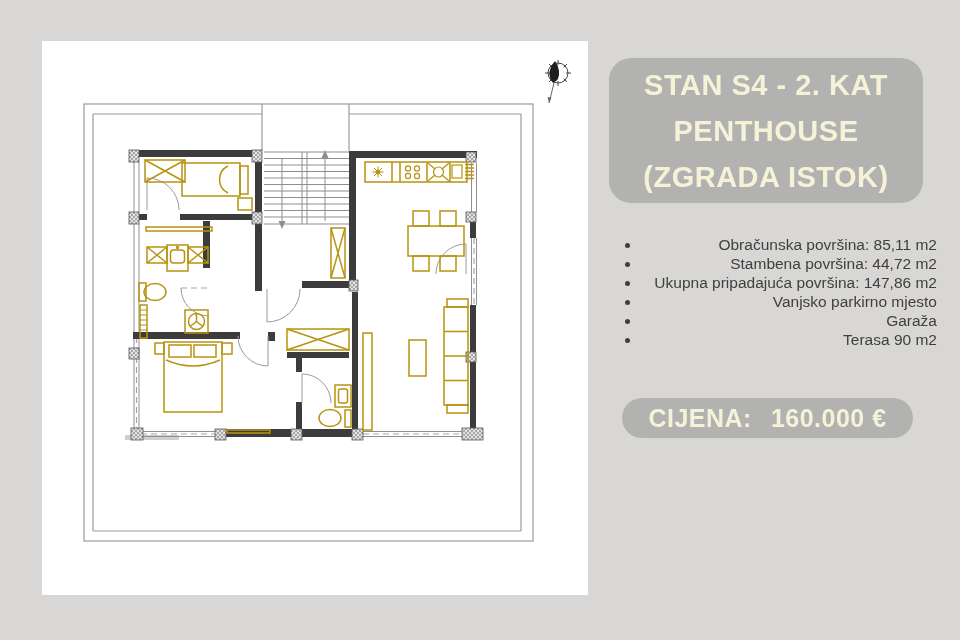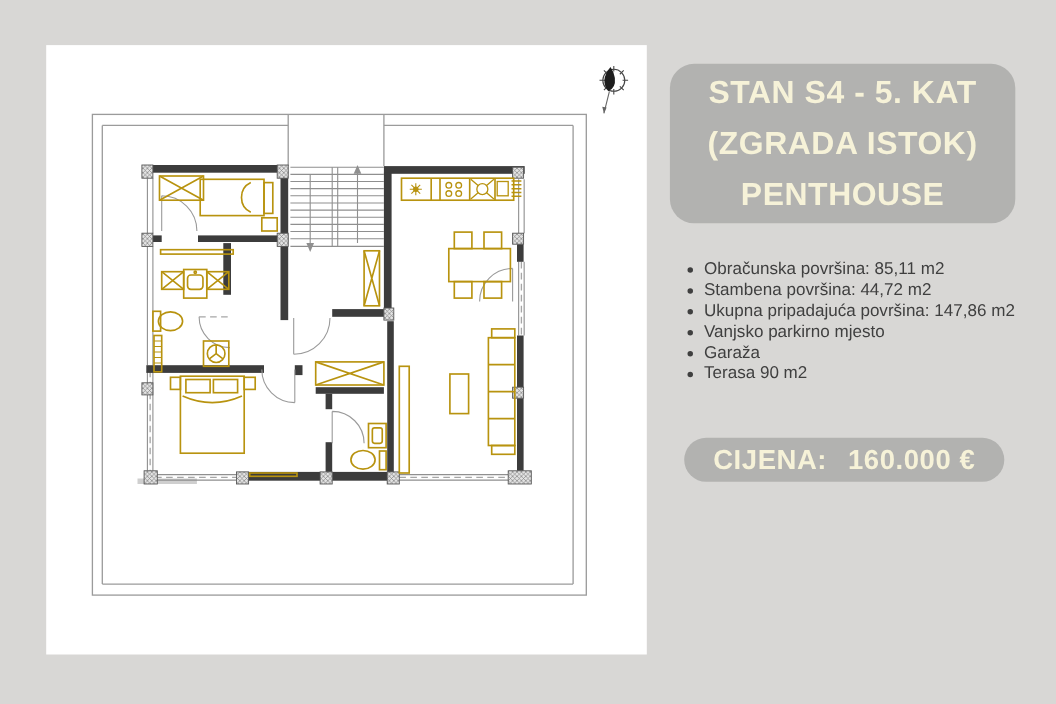--- a/index.html
+++ b/index.html
@@ -26,20 +26,21 @@
   }
 
   .details{
     position:absolute;left:622px;top:238px;width:315px;
     list-style:none;margin:0;padding:0;
   }
   .details li{
     position:relative;padding-left:18px;margin:0 0 5px 0;
     color:#3f3f3f;font-size:15.5px;font-weight:500;line-height:14px;
     white-space:nowrap;
+    text-align:right;
   }
   .details li::before{
     content:"";position:absolute;left:3px;top:5px;width:5px;height:5px;
     border-radius:50%;background:#3f3f3f;
   }
 
   .price-card{
     position:absolute;left:622px;top:398px;width:291px;height:40px;
     background:#b2b2b0;border-radius:20px;
     display:flex;align-items:center;justify-content:center;gap:19px;
@@ -251,23 +252,23 @@
                  M507,23 l3.5,3.5 M525,41 l-3.5,-3.5 M507,41 l3.5,-3.5 M525,23 l-3.5,3.5"></path>
       </g>
       <path d="M513,20 Q503,32 511,42 Q518,39 517,30 Q516,24 513,20 Z" fill="#1e1e1e"></path>
       <path d="M512,42 L507,62" stroke="#666" stroke-width="1"></path>
       <path d="M507,62 l-1.5,-6 l4,0.8 Z" fill="#666"></path>
     </g>
   </svg>
 </div>
 
 <div class="title-card">
-  <div class="title-line">STAN S4 - 5. KAT</div>
+  <div class="title-line">STAN S4 - 2. KAT</div>
+  <div class="title-line">PENTHOUSE</div>
   <div class="title-line">(ZGRADA ISTOK)</div>
-  <div class="title-line">PENTHOUSE</div>
 </div>
 
 <ul class="details">
   <li>Obračunska površina: 85,11 m2</li>
   <li>Stambena površina: 44,72 m2</li>
   <li>Ukupna pripadajuća površina: 147,86 m2</li>
   <li>Vanjsko parkirno mjesto</li>
   <li>Garaža</li>
   <li>Terasa 90 m2</li>
 </ul>

